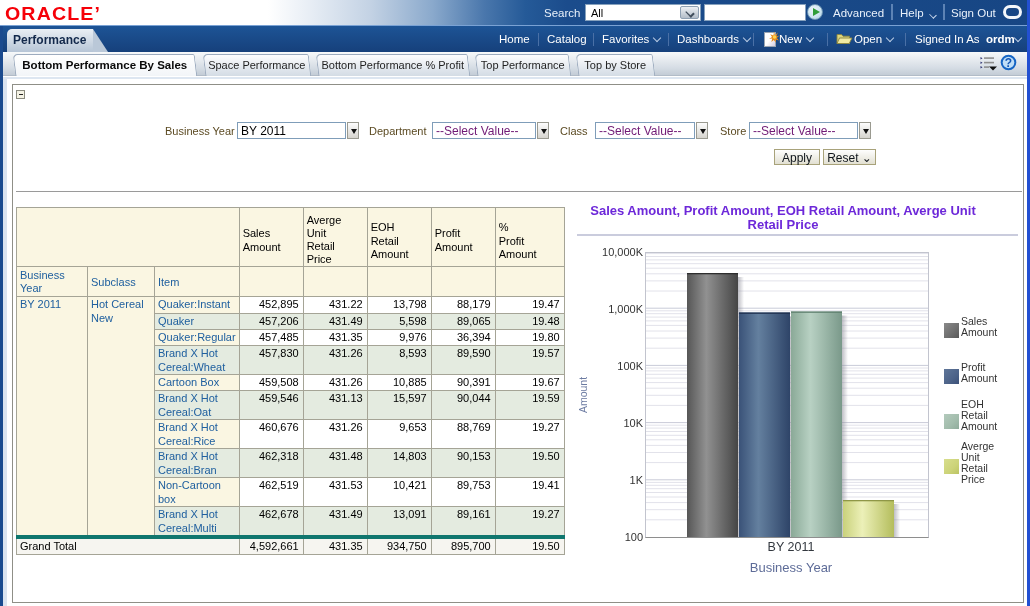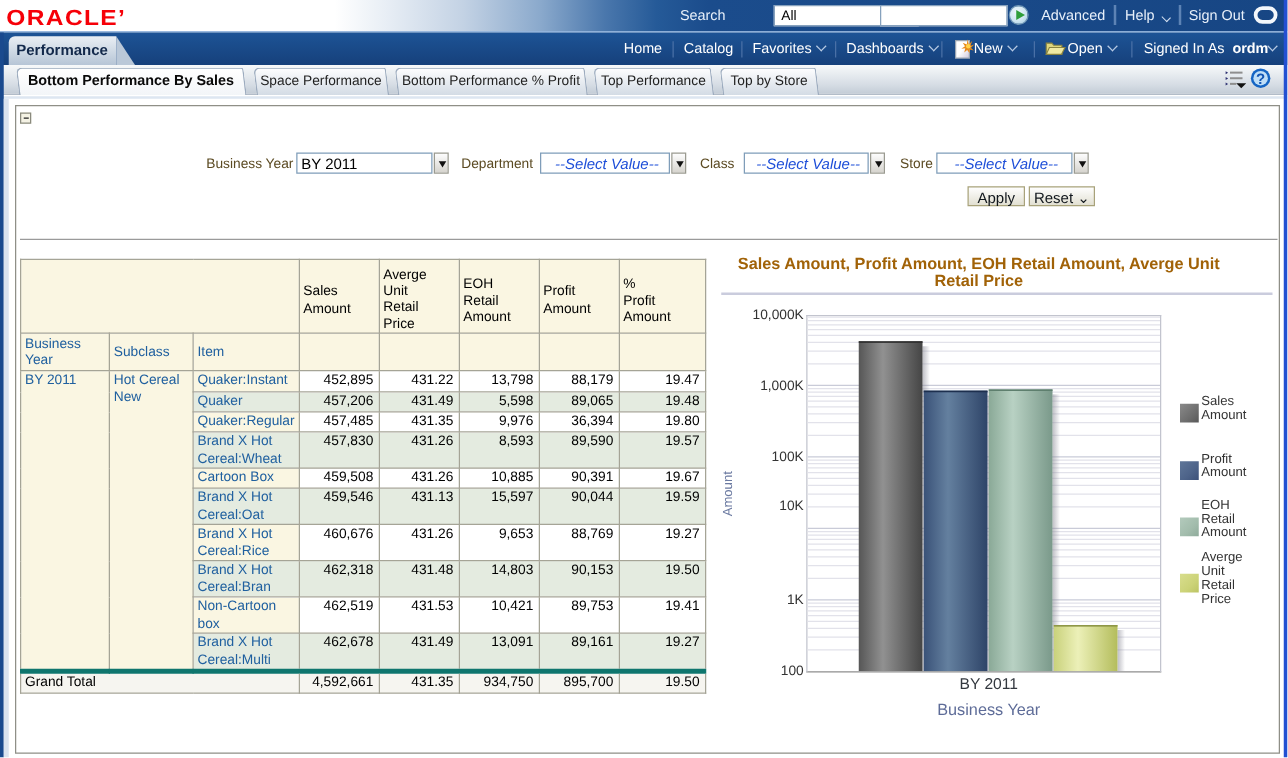--- a/index.html
+++ b/index.html
@@ -8,21 +8,21 @@
 #page { position:absolute; left:0; top:0; width:1030px; height:606px; }
 .abs { position:absolute; }
 
 
 #banner { left:0; top:0; width:1030px; height:25px;
   background:linear-gradient(to right,#ffffff 0%,#ffffff 26%,#e8eef5 30%,#c3d2e4 36%,#8aa9cc 42%,#4a77ac 47%,#255a98 51%,#1b4c8c 55%,#174684 100%); }
 #bansep { left:0; top:25px; width:1030px; height:1px; background:#7aa2d4; }
 #oralogo { left:5px; top:4px; color:#f60008; font-size:17.5px; font-weight:bold; letter-spacing:1px; transform:scaleX(1.12); transform-origin:0 0; font-family:"Liberation Sans",sans-serif; }
 #bititle { left:128px; top:4px; color:#1c3e6e; font-size:15px; font-weight:bold; }
 .bantxt { color:#e8f0fa; font-size:11.5px; top:7px; }
-#selAll { left:619px; top:4px; width:116px; height:17px; background:#fff; border:1px solid #86a1bd; }
+#selAll { left:585px; top:4px; width:116px; height:17px; background:#fff; border:1px solid #86a1bd; }
 #selAll .t { position:absolute; left:5px; top:2px; font-size:11px; color:#000; }
 #selAll .btn { position:absolute; right:1px; top:1px; width:19px; height:13px;
   background:linear-gradient(#eef1f4,#b3bdc8); border:1px solid #8fa0b2; border-radius:2px; }
 #selAll .btn:before { content:""; position:absolute; left:5px; top:2px; width:6px; height:6px; border-right:2.2px solid #414e5c; border-bottom:2.2px solid #414e5c; transform:rotate(45deg) scale(1,.68); }
 #searchbox { left:704px; top:4px; width:102px; height:17px; background:#fff; border:1px solid #86a1bd; }
 #gobtn { left:807px; top:4px; width:16px; height:16px; border-radius:50%;
   background:radial-gradient(circle at 40% 35%, #eef6fb 0%, #cfe6f2 55%, #9fc6dd 100%); border:1px solid #6f96b6; }
 #gobtn .tri { position:absolute; left:5px; top:3px; width:0; height:0; border-left:7px solid #2f9e3a; border-top:4.5px solid transparent; border-bottom:4.5px solid transparent; }
 .vsep { width:1.5px; height:16px; background:#5d83b5; top:4px; }
 .caret { display:inline-block; width:7px; height:5px; position:relative; }
@@ -52,42 +52,42 @@
 #rightedge { left:1027px; top:0px; width:3px; height:606px; background:#2350d2; }
 #frame { left:12px; top:84px; width:1012px; height:519px; border:1px solid #8f8f87; background:#fff; }
 #collapse { left:16px; top:90px; width:9px; height:9px; background:#f4f2e4; border:1px solid #8a8a7e; }
 #collapse:before { content:""; position:absolute; left:1.5px; top:3px; width:4.5px; height:1.4px; background:#222; }
 
 
 .plabel { font-size:11px; color:#5b4a22; top:125px; white-space:nowrap; }
 .pinput { top:122px; height:17px; background:#fff; border:1px solid #7f9db9; font-size:12px; color:#000; padding:1px 0 0 3px; }
 .pbtn { top:122px; width:12px; height:17px; background:linear-gradient(#fdfdfd,#d6d4ce); border:1px solid #9a9a90; }
 .pbtn:before { content:""; position:absolute; left:2.5px; top:6px; width:0; height:0; border-top:5px solid #111; border-left:3.5px solid transparent; border-right:3.5px solid transparent; }
-.selval { font-style:italic; color:#1d4ed8;text-align:center; }
+.selval { color:#701a75; }
 .button { background:linear-gradient(#fefefe,#e2e0d2); border:1px solid #a8a27a; font-size:12px; color:#11171d; text-align:center; }
 #applybtn { left:774px; top:149px; width:46px; height:16px; padding-top:1px; }
 #resetbtn { left:823px; top:149px; width:53px; height:16px; padding-top:1px; }
 
 
 #sectitle { left:16px; top:173px; font-size:13px; font-weight:bold; color:#2c3f9e; }
 #secline { left:16px; top:191px; width:1006px; height:1px; background:#9a9a9a; }
 
 
 #dtable { left:16px; top:207px; border-collapse:collapse; table-layout:fixed; font-size:11px; color:#000; border:1px solid #83837a; }
 #dtable td { border:1px solid #a5a496; vertical-align:top; padding:1px 3px 0 3px; line-height:13.5px; overflow:hidden; }
 #dtable .cream { background:#faf6e2; }
 #dtable .green { background:#e4ebe0; }
 #dtable .blue { color:#20609f; }
 #dtable .num { text-align:right; padding-right:4px; }
 #dtable .hdr { vertical-align:middle; }
 #dtable tr.gt td { }
 #dtable tr.gt td { background:#f6f5f0; font-weight:normal; border-top:4px solid #0f766e; }
 
 
-#ctitle { left:577px; top:204px; width:412px; font-size:13px; font-weight:bold; color:#a16207; text-align:center; line-height:14px; }
+#ctitle { left:577px; top:204px; width:412px; font-size:13px; font-weight:bold; color:#6d28d9; text-align:center; line-height:14px; }
 #ctline { left:577px; top:234px; width:441px; height:2px; background:#caccdd; }
 .ytick { font-size:11px; color:#333; text-align:right; width:50px; }
 #plot { left:645px; top:252px; width:284px; height:286px; border:1px solid #c2c4ce; border-bottom:1px solid #8e8e8e; background:#fff; }
 #amountlbl { left:560px; top:389px; width:45px; text-align:center; font-size:10.5px; color:#6b7aa1; transform:rotate(-90deg); transform-origin:center; }
 #by2011 { left:721px; top:540px; width:140px; text-align:center; font-size:12.5px; color:#33383f; }
 #busyear { left:721px; top:560px; width:140px; text-align:center; font-size:13px; color:#5e6c98; }
 .legsq2 { left:944px; width:14.5px; height:14.5px; }
 .legtx2 { left:961px; font-size:10.5px; color:#333; line-height:11px; white-space:nowrap; }
 </style>
 </head>
@@ -324,21 +324,21 @@
     </tr>
   </tbody>
     </table>
 
   <div class="abs" id="ctitle">Sales Amount, Profit Amount, EOH Retail Amount, Averge Unit<br>Retail Price</div>
   <div class="abs" id="ctline"></div>
 
   <div class="abs ytick" style="left:593px; top:246px;">10,000K</div>
   <div class="abs ytick" style="left:593px; top:303px;">1,000K</div>
   <div class="abs ytick" style="left:593px; top:360px;">100K</div>
-  <div class="abs ytick" style="left:593px; top:399px;">10K</div>
+  <div class="abs ytick" style="left:593px; top:417px;">10K</div>
   <div class="abs ytick" style="left:593px; top:474px;">1K</div>
   <div class="abs ytick" style="left:593px; top:531px;">100</div>
 
   <div class="abs" id="plot"><svg width="282" height="284">
 <defs>
 <linearGradient id="gbar" x1="0" y1="0" x2="1" y2="0">
             <stop offset="0" stop-color="#565656"></stop>
             <stop offset="0.38" stop-color="#919191"></stop>
             <stop offset="1" stop-color="#454545"></stop>
           </linearGradient>

